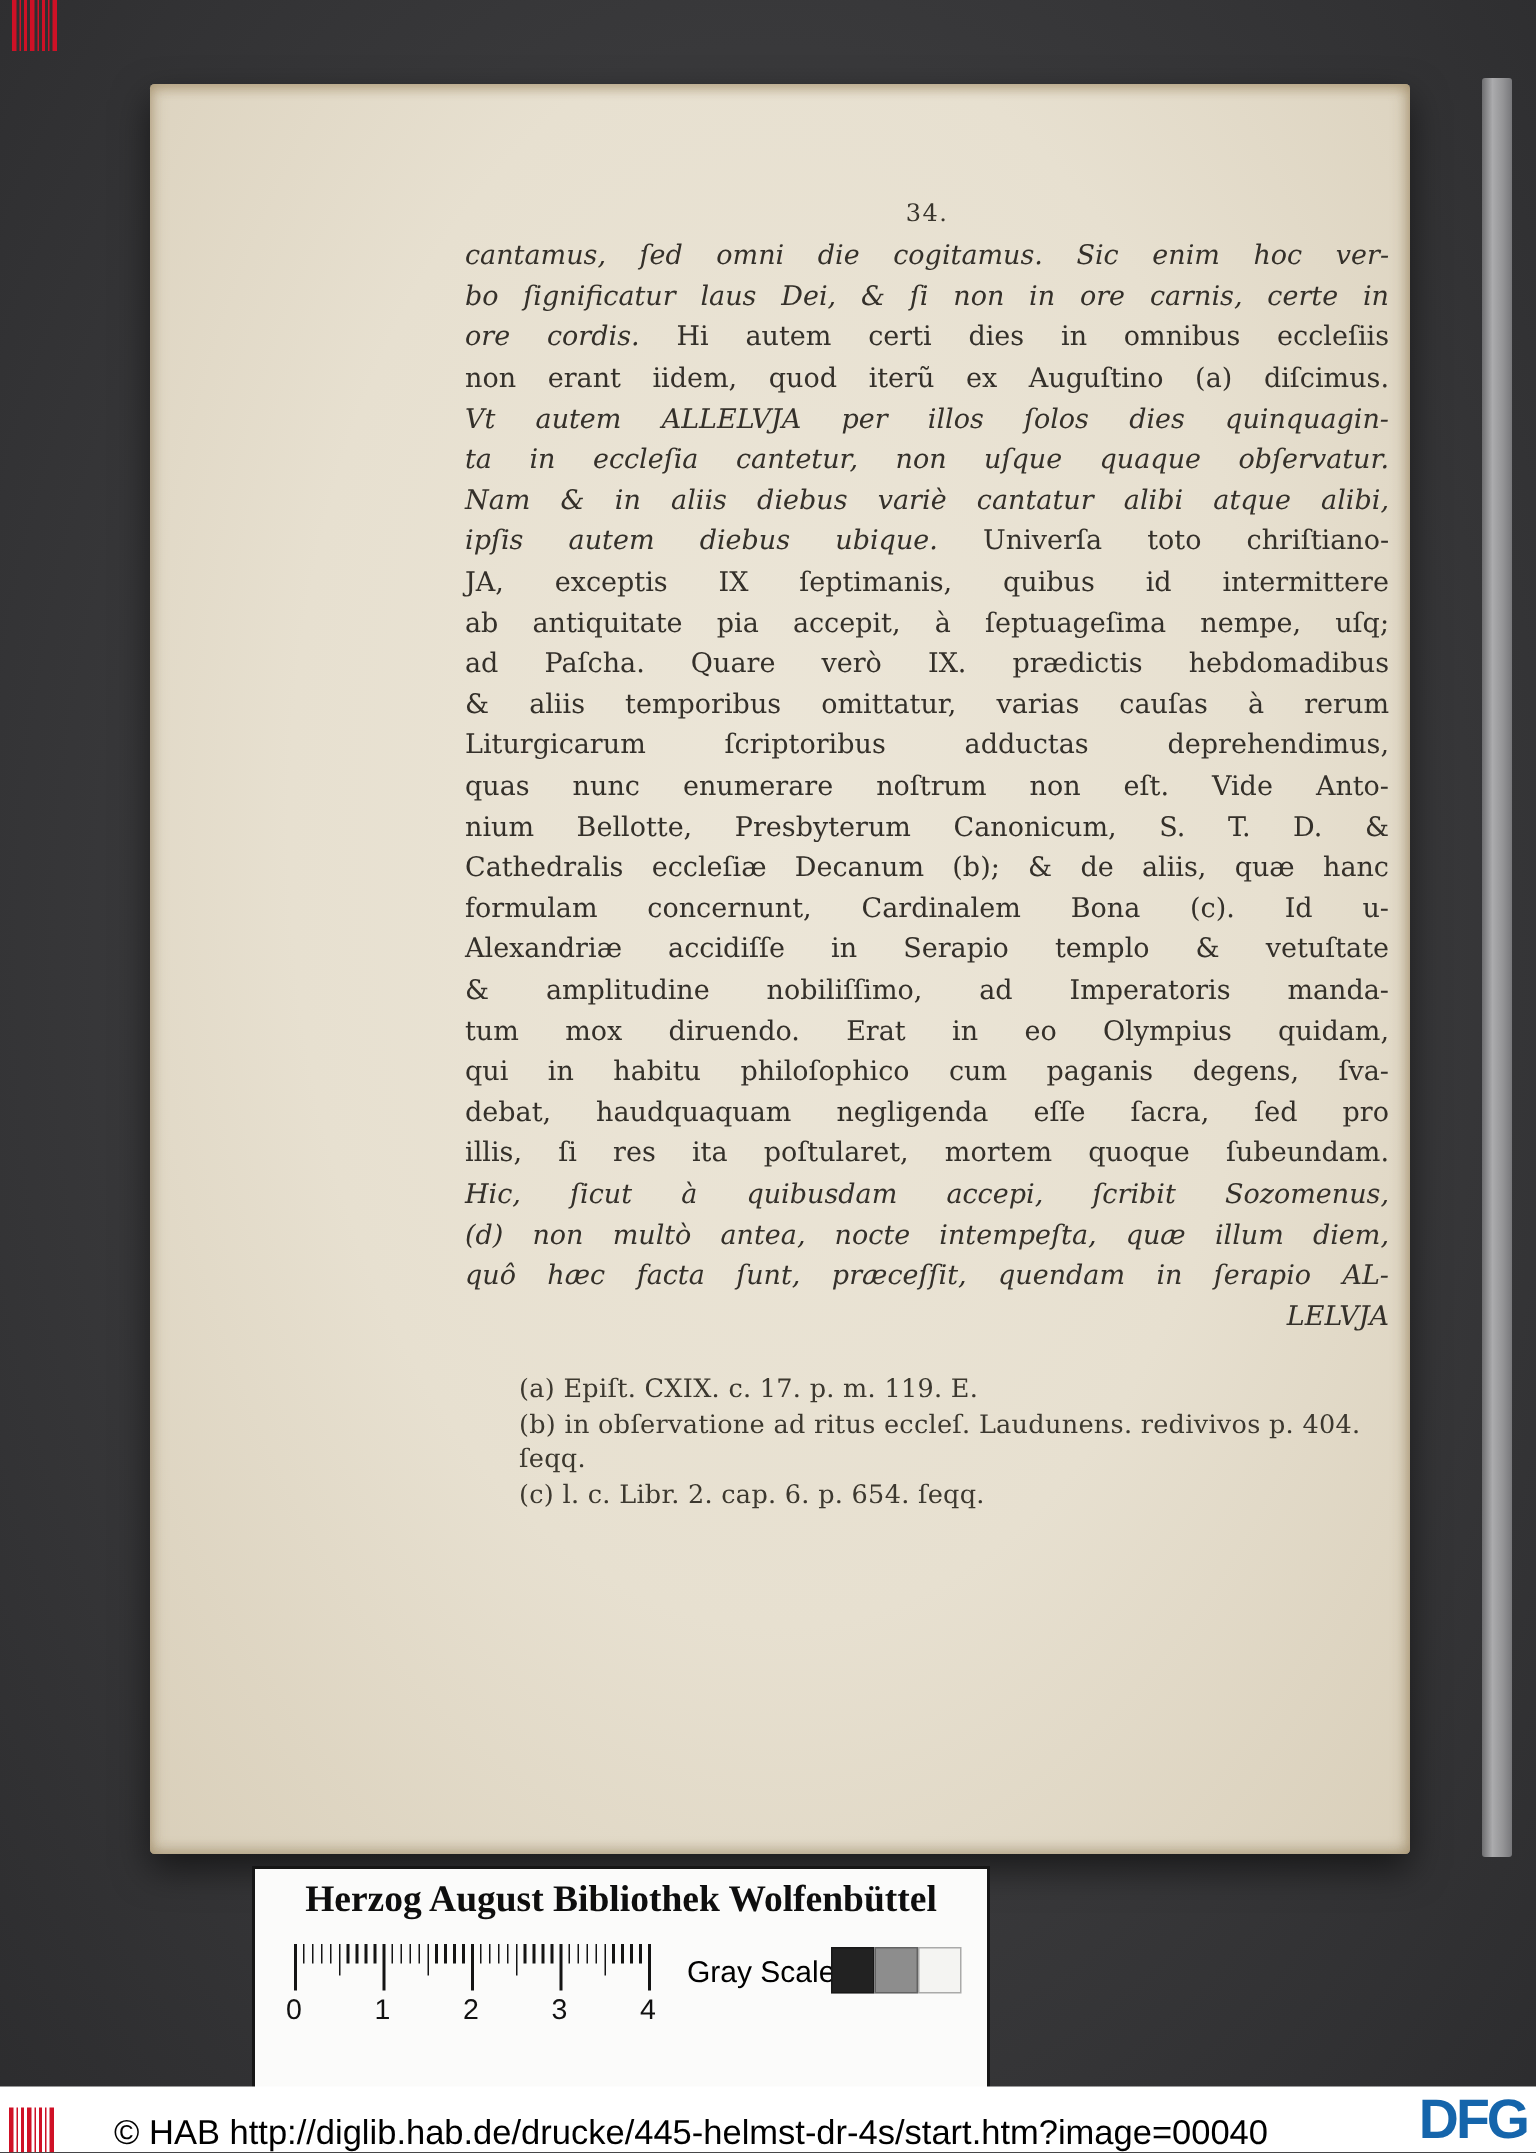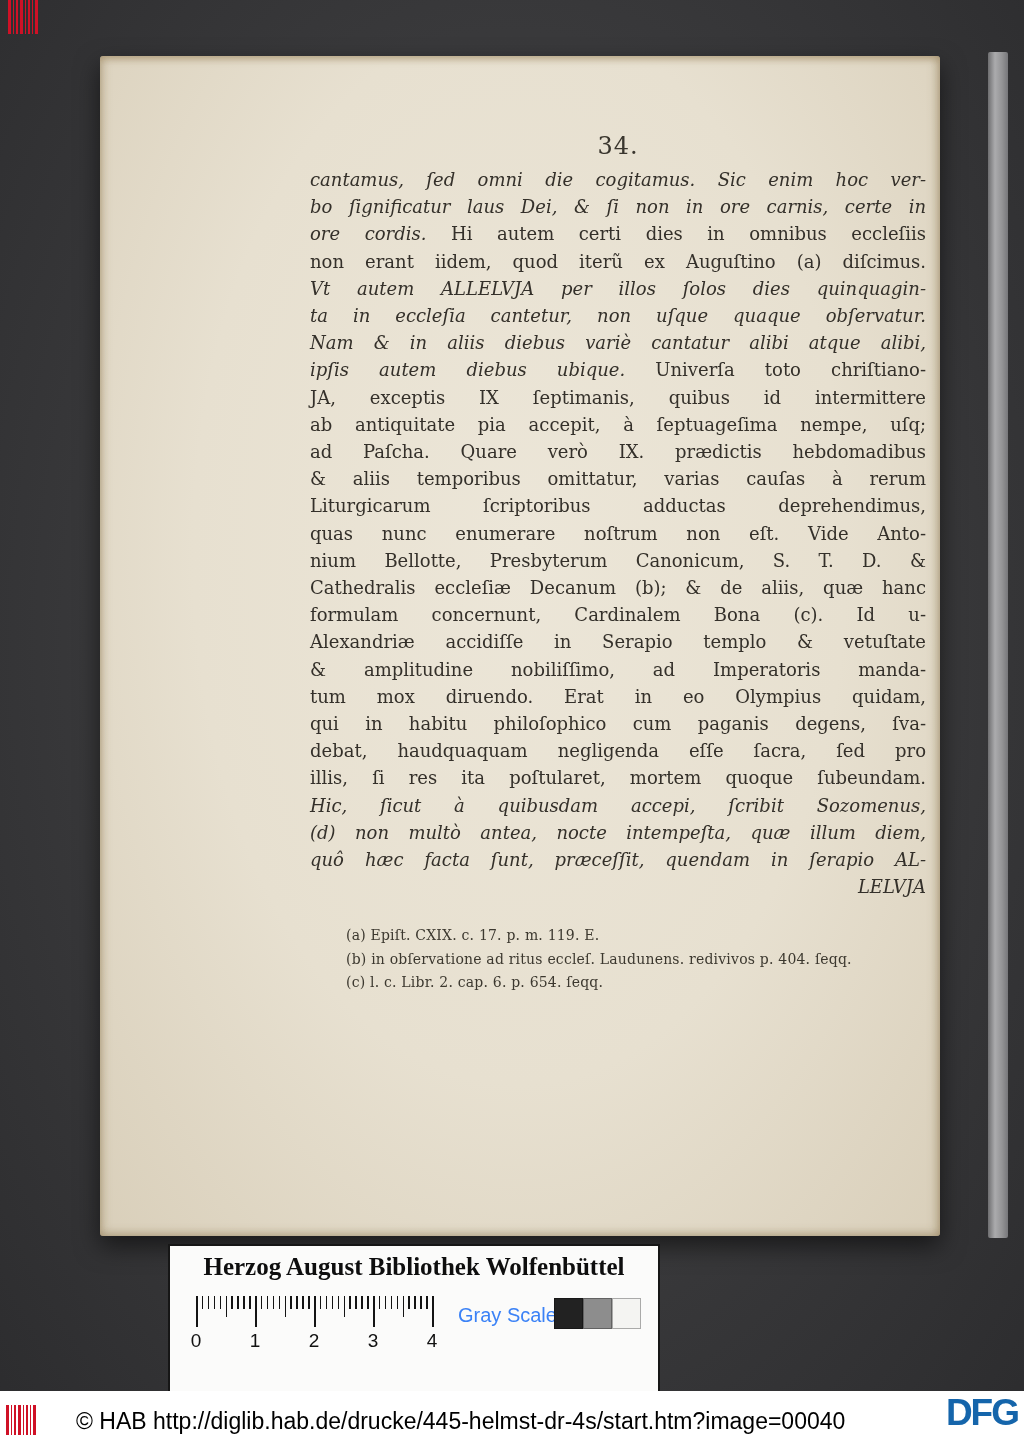--- a/index.html
+++ b/index.html
@@ -28,50 +28,50 @@
     background: radial-gradient(ellipse at 50% 42%, #ece6d8 0%, #e7e0d0 55%, #d9cfba 100%);
     border-radius:3px;
     box-shadow:
       inset 0 4px 7px rgba(140,110,60,0.30),
       inset -5px 0 9px rgba(125,100,60,0.22),
       inset 0 -4px 8px rgba(125,100,60,0.22),
       inset 5px 0 9px rgba(125,100,60,0.12),
       0 10px 24px rgba(0,0,0,0.55);
   }
   .text-block { position:absolute; left:210px; top:76px; width:616px; color:#33302a; }
-  .page-num { text-align:center; font-size:24px; letter-spacing:1px; margin-bottom:6px; color:#3a362e; }
+  .page-num { text-align:center; font-size:16px; letter-spacing:1px; margin-bottom:6px; color:#3a362e; }
   .text-line {
     font-size:18px; line-height:27.2px;
     text-align:justify; text-align-last:justify; -moz-text-align-last:justify;
     white-space:normal; color:#34302a;
   }
   .text-line.align-right { text-align-last:right; }
   .it { font-style:italic; }
-  .footnotes { margin-top:24px; padding-left:36px; font-size:14px; line-height:23.5px; color:#3c382f; }
+  .footnotes { margin-top:24px; padding-left:36px; font-size:17px; line-height:23.5px; color:#3c382f; }
   .footnote { letter-spacing:0.2px; }
 
   
   .scalebar {
     position:absolute; left:168px; top:1244px; width:492px; height:152px;
     background:#fbfbfa; border:2px solid #161616; box-sizing:border-box;
   }
   .scalebar-title {
     margin-top:7px; text-align:center;
     font-family:"Liberation Serif", serif; font-weight:bold; font-size:25px; color:#0e0e0e;
   }
   .ruler { position:absolute; left:26px; top:50px; width:246px; height:34px; }
   .ruler .tick { position:absolute; top:0; width:2px; background:#141414; }
   .ruler .tick.mm { height:13px; width:1.5px; }
   .ruler .tick.half { height:21px; width:1.5px; }
   .ruler .tick.cm { height:31px; }
   .ruler-labels { position:absolute; left:26px; top:84px; width:246px; height:24px;
     font-family:"Liberation Sans", sans-serif; font-size:19px; color:#111; }
   .ruler-labels span { position:absolute; transform:translateX(-50%); }
   .grayscale-label { position:absolute; left:288px; top:58px;
-    font-family:"Liberation Sans", sans-serif; font-size:20px; color:#3b82f6; }
+    font-family:"Liberation Sans", sans-serif; font-size:20px; color:#000000; }
   .patches { position:absolute; left:384px; top:52px; display:flex; }
   .patches .patch { width:29px; height:31px; box-shadow:inset 0 0 0 1px rgba(0,0,0,0.30); }
 
   
   .footer {
     position:absolute; left:0; bottom:0; width:1024px; height:44px;
     background:#ffffff; display:flex; align-items:flex-end;
   }
   .copyright {
     font-family:"Liberation Sans", sans-serif; font-size:23px; color:#000;

